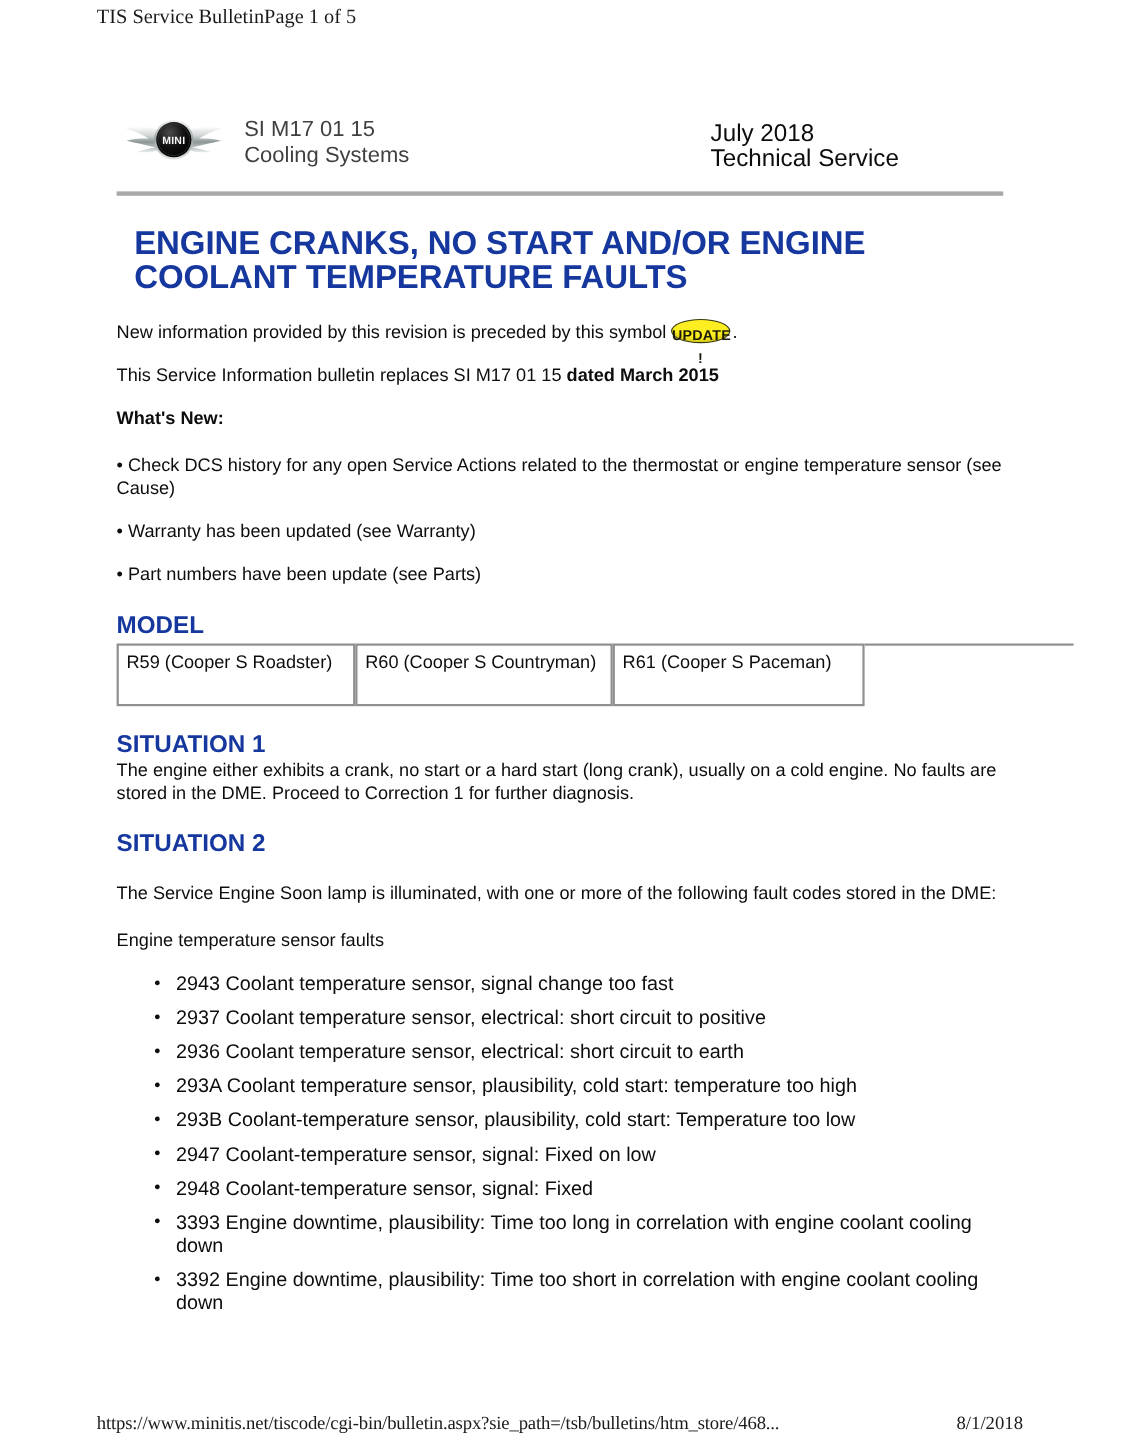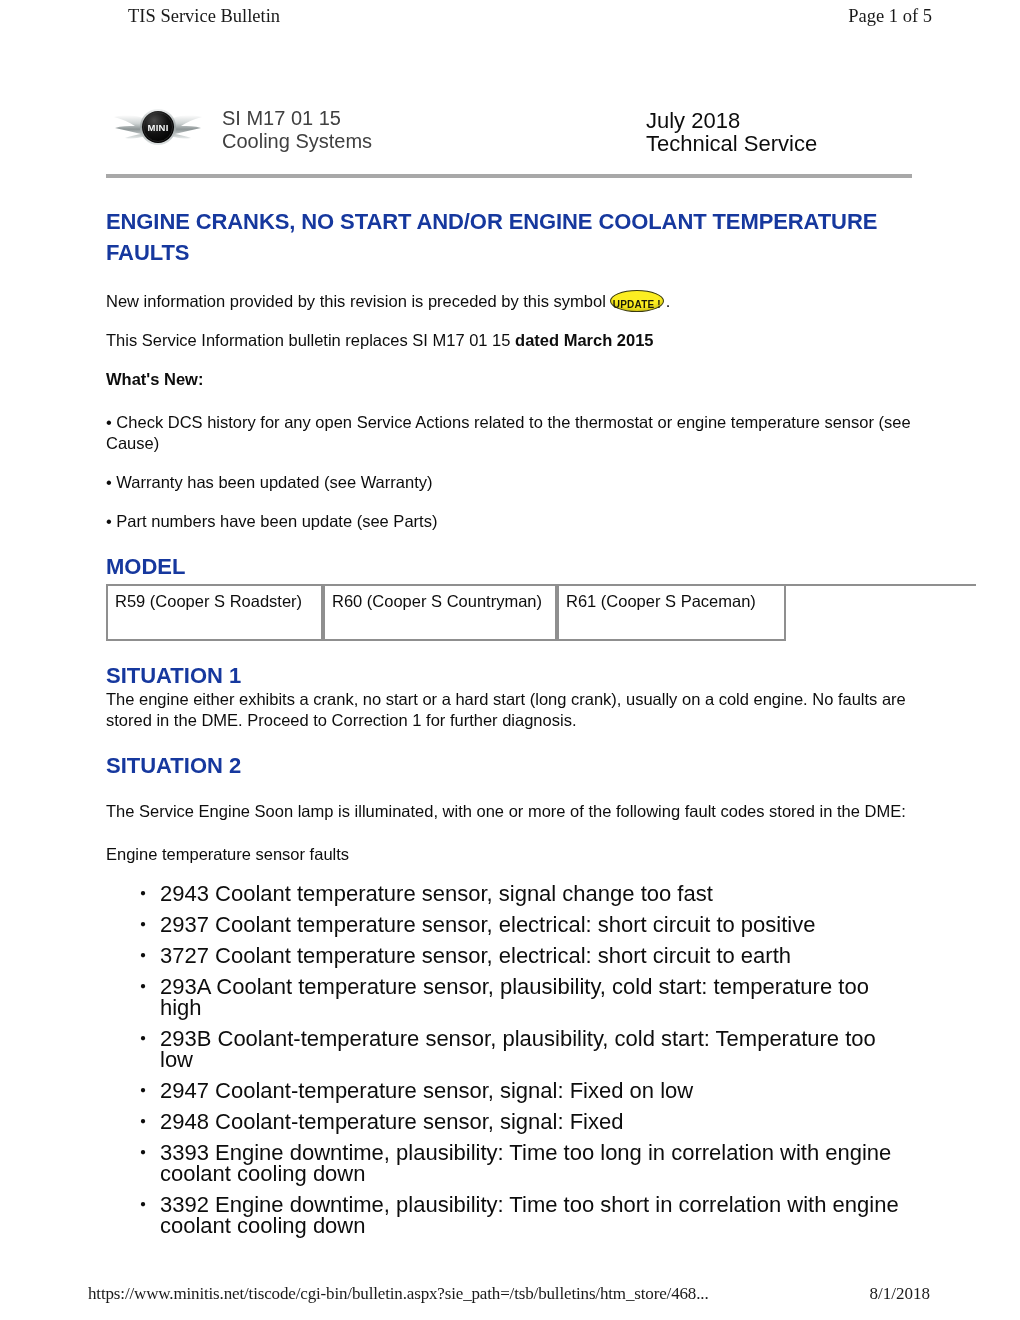--- a/index.html
+++ b/index.html
@@ -19,27 +19,26 @@
   }
 
   
   .print-head {
     position: absolute;
     top: 6px;
     left: 88px;
     right: 88px;
     height: 22px;
     display: flex;
-    justify-content: space-between;
+    justify-content: flex-start;
     align-items: baseline;
     font-family: "Liberation Serif", serif;
     font-size: 18.5px;
     color: #1a1a1a;
     white-space: nowrap;
-    margin-left: 40px;
   }
   .print-foot {
     position: absolute;
     bottom: 14px;
     left: 88px;
     right: 88px;
     height: 22px;
     display: flex;
     justify-content: space-between;
     align-items: baseline;
@@ -90,22 +89,22 @@
 
   .rule {
     margin-top: 12px;
     height: 4px;
     background: #a8a8a8;
     width: 806px;
   }
 
   
   h1.title {
-    margin: 28px 0 0 0;
-    font-size: 22px;
+    margin: 28px 0 0 16px;
+    font-size: 30px;
     line-height: 31px;
     font-weight: bold;
     color: #16389e;
     letter-spacing: -0.1px;
     max-width: 780px;
   }
 
   
   p.body {
     margin: 0;
@@ -125,21 +124,21 @@
     background: #fcee21;
     border: 1.2px solid #3a3a10;
     position: relative;
     margin: 0 2px 0 4px;
     box-shadow: inset 0 -3px 4px -2px rgba(120,110,0,0.45);
   }
   .update-badge span {
     position: absolute;
     left: 0; right: 0; top: 3px;
     text-align: center;
-    font-size: 10px;
+    font-size: 13px;
     font-weight: bold;
     letter-spacing: 0.2px;
     color: #1a1a08;
     font-family: "Liberation Sans", sans-serif;
   }
 
   strong.b { font-weight: bold; }
 
   h2.sect {
     margin: 0;
@@ -176,21 +175,21 @@
   .col4 { width: 177px; }
 
   
   ul.faults {
     margin: 0;
     padding: 0 0 0 54px;
     list-style: none;
   }
   ul.faults li {
     position: relative;
-    font-size: 22px;
+    font-size: 18px;
     line-height: 21px;
     color: #0d0d0d;
     margin-bottom: 10px;
   }
   ul.faults li::before {
     content: "\25CF";
     position: absolute;
     left: -20px;
     top: -1px;
     font-size: 10px;
@@ -313,21 +312,21 @@
 
     <div class="sp-22"></div>
 
     <p class="body">Engine temperature sensor faults</p>
 
     <div class="sp-18"></div>
 
     <ul class="faults">
       <li>2943 Coolant temperature sensor, signal change too fast</li>
       <li>2937 Coolant temperature sensor, electrical: short circuit to positive</li>
-      <li>3727 Coolant temperature sensor, electrical: short circuit to earth</li>
+      <li>2936 Coolant temperature sensor, electrical: short circuit to earth</li>
       <li>293A Coolant temperature sensor, plausibility, cold start: temperature too high</li>
       <li>293B Coolant-temperature sensor, plausibility, cold start: Temperature too low</li>
       <li>2947 Coolant-temperature sensor, signal: Fixed on low</li>
       <li>2948 Coolant-temperature sensor, signal: Fixed</li>
       <li>3393 Engine downtime, plausibility: Time too long in correlation with engine coolant cooling down</li>
       <li>3392 Engine downtime, plausibility: Time too short in correlation with engine coolant cooling down</li>
     </ul>
 
   </div>
 

